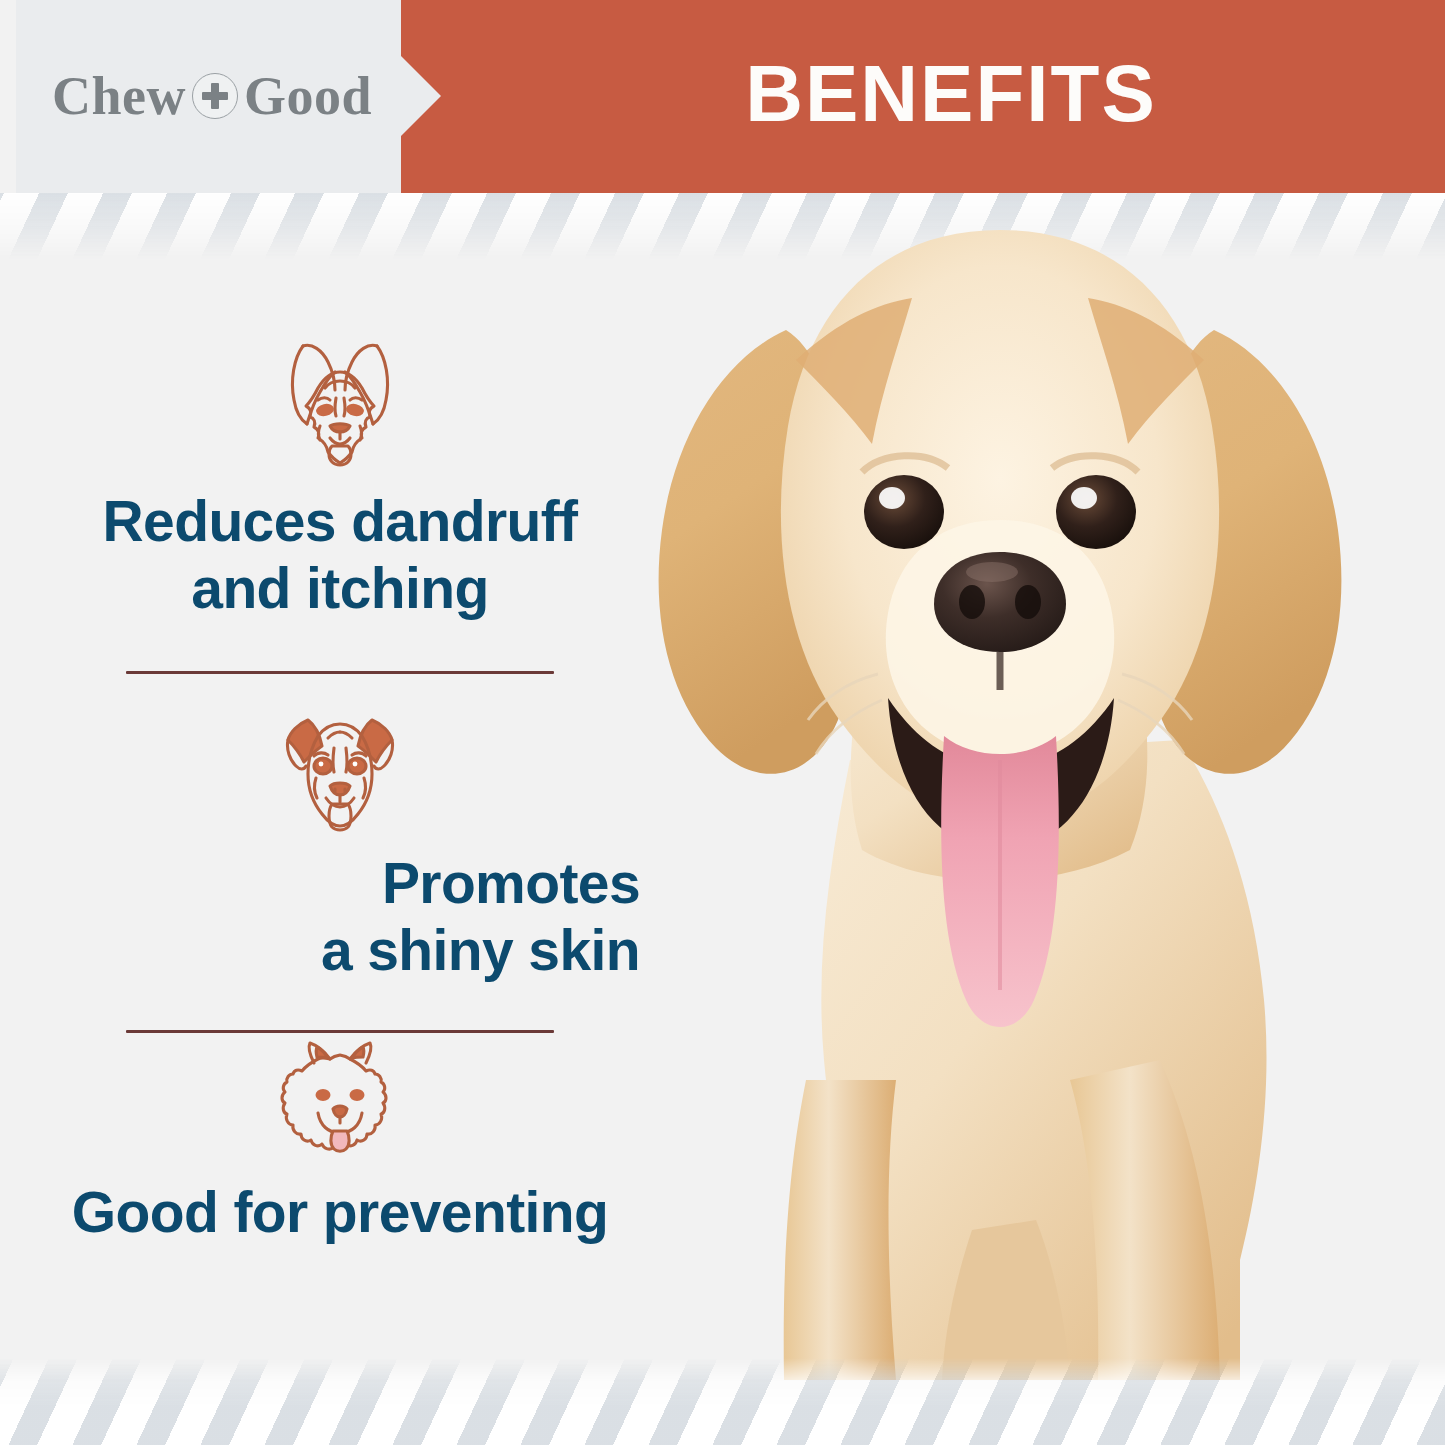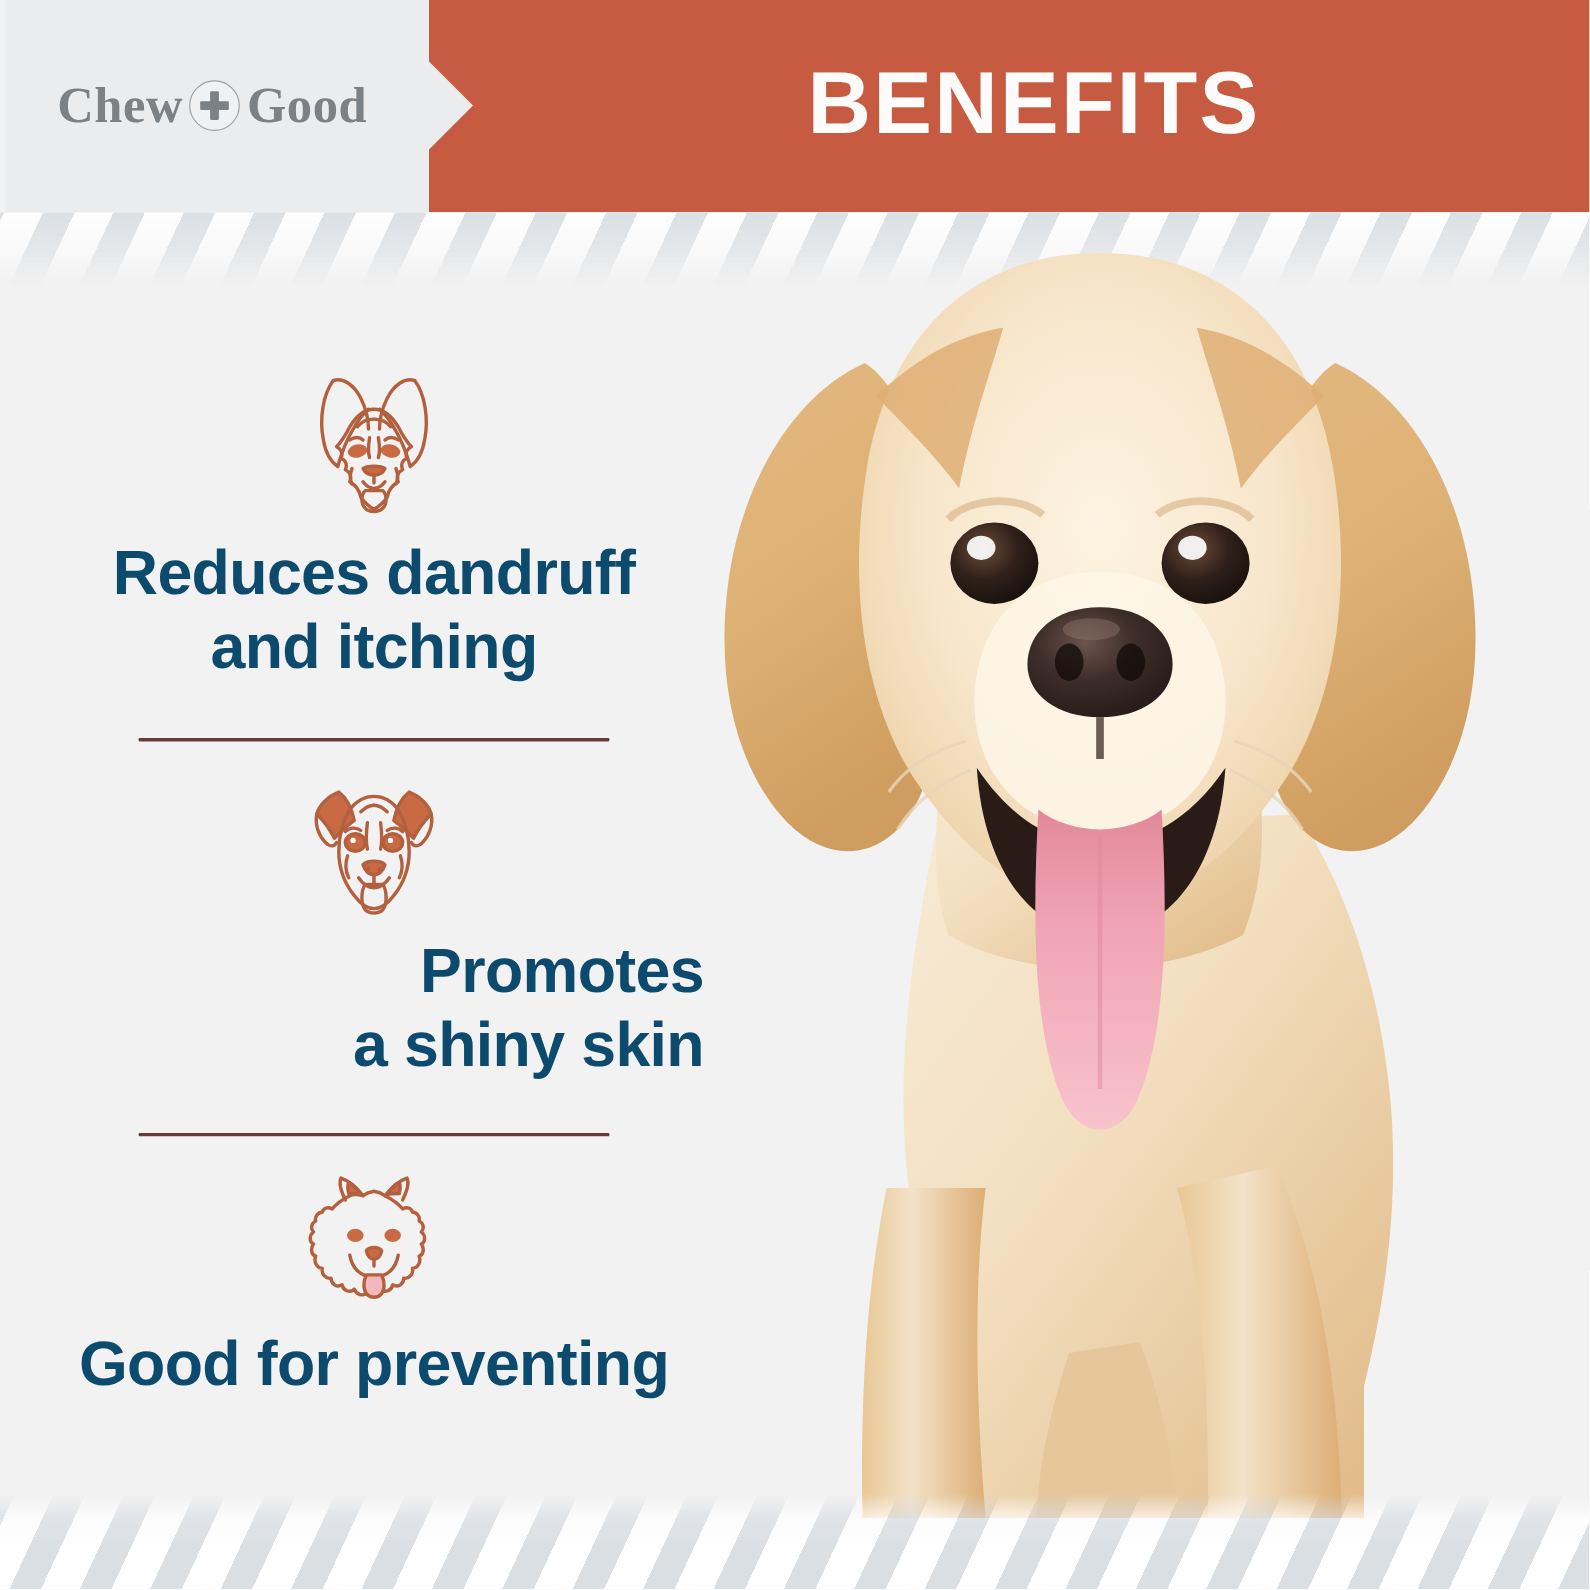--- a/index.html
+++ b/index.html
@@ -13,21 +13,21 @@
     width: 1445px;
     height: 1445px;
     background: #f2f2f2;
     overflow: hidden;
     font-family: "Liberation Sans", sans-serif;
   }
 
   
   .header {
     position: absolute;
-    left: 5px; top: 0;
+    left: 16px; top: 0;
     width: 1244px;
     height: 193px;
     background: #eaecee;
   }
   .header-band {
     position: absolute;
     left: 385px; top: 0;
     width: 1060px;
     height: 193px;
     background: #c75b42;
@@ -56,21 +56,21 @@
   .logo {
     position: absolute;
     left: 52px; top: 65px;
     height: 62px;
     display: flex;
     align-items: center;
     gap: 6px;
     color: #7b8185;
     font-family: "Liberation Serif", serif;
     font-weight: 700;
-    font-size: 46px;
+    font-size: 54px;
     line-height: 1;
     letter-spacing: 0.5px;
   }
   .logo-plus {
     position: relative;
     width: 44px;
     height: 44px;
     border: 1.6px solid #9aa0a4;
     border-radius: 50%;
     display: inline-block;
@@ -149,21 +149,21 @@
   .benefit-divider {
     width: 428px;
     height: 3px;
     background: #6b3a38;
     margin: 0 auto;
     border-radius: 1px;
   }
 
   .b1 { padding-top: 26px; }
   .b2 { padding-top: 22px; text-align: right; }
-  .b3 { padding-top: 28px; }
+  .b3 { }
   .gap1 { height: 48px; }
   .gap2 { height: 46px; }
 
   
   .puppy {
     position: absolute;
     left: 600px;
     top: 200px;
     width: 845px;
     height: 1180px;

